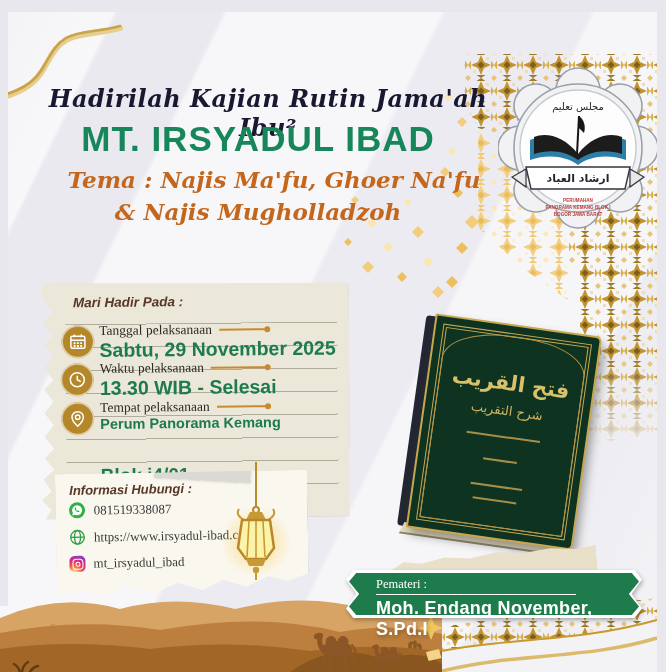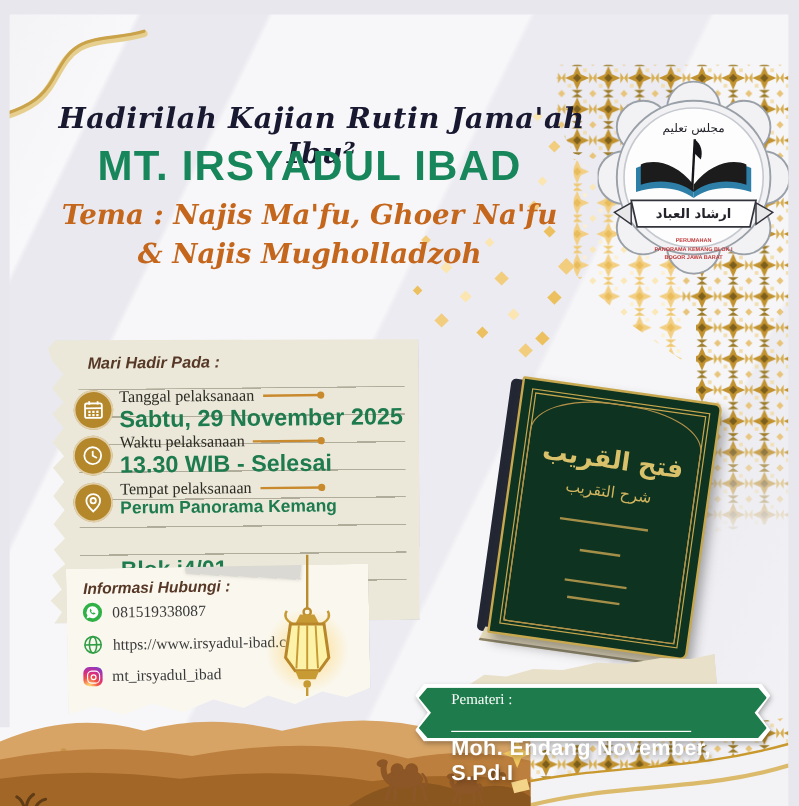--- a/index.html
+++ b/index.html
@@ -8,21 +8,21 @@
     background:linear-gradient(116deg,#f3f3f6 0%,#f8f8fa 12%,#e9e9ef 12.5%,#e9e9ef 23%,#f7f7f9 23.5%,#f7f7f9 45%,#ebebf1 45.5%,#ebebf1 60%,#f6f6f8 60.5%,#f6f6f8 78%,#ececf1 78.5%,#f4f4f7 100%);}
   .abs{position:absolute;}
   
   .script-title{left:48px;top:84px;width:440px;text-align:center;
     font-family:"DejaVu Serif",serif;font-style:italic;font-weight:bold;
     font-size:24px;color:#181830;letter-spacing:.5px;}
   .org-title{left:48px;top:119px;width:420px;text-align:center;
     font-weight:bold;font-size:35px;color:#17865A;letter-spacing:1px;}
   .tema{left:48px;width:420px;text-align:center;font-family:"DejaVu Serif",serif;
     font-style:italic;font-weight:bold;font-size:23px;color:#C4671D;}
-  .tema1{top:166px;} .tema2{top:198px;}
+  .tema1{top:166px;margin-left:16px;} .tema2{top:198px;}
   
   .badge{left:498px;top:66px;width:160px;height:168px;}
   
   .paper{left:38px;top:282px;width:312px;height:236px;background:#ebe8da;
     transform:rotate(-.6deg);box-shadow:3px 4px 8px rgba(110,110,125,.35);
     clip-path:polygon(1% 3%,3% 0,100% 1%,99.5% 100%,2% 100%,4% 96%,1% 92%,4% 88%,1.5% 83%,5% 79%,2% 74%,5% 70%,2% 65%,5% 60%,2% 55%,5% 50%,2% 45%,5% 41%,2% 36%,5% 31%,2% 26%,5% 22%,2% 17%,5% 12%,2% 7%);}
   .paper::before{content:"";position:absolute;left:28px;right:12px;top:41px;height:170px;
     background:repeating-linear-gradient(to bottom,rgba(118,113,92,.5) 0 1px,transparent 1px 23px);}
   .paper-head{left:36px;top:12px;font-size:13.5px;font-weight:bold;font-style:italic;color:#573826;}
   .gicon{width:33px;height:33px;border-radius:50%;background:#B4872A;display:flex;
@@ -66,21 +66,21 @@
   .torn-back{left:392px;top:552px;width:205px;height:30px;background:#e9e0c9;transform:rotate(-5deg);
     clip-path:polygon(0 30%,6% 8%,15% 18%,26% 4%,38% 14%,52% 2%,64% 12%,78% 4%,90% 14%,100% 6%,100% 100%,0 100%);
     box-shadow:0 1px 2px rgba(0,0,0,.2);}
   .ribbon{left:346px;top:570px;width:296px;height:48px;filter:drop-shadow(1px 2px 2px rgba(0,0,0,.3));}
   .rib-shape{position:absolute;inset:0;background:#fff;
     clip-path:polygon(2.5% 0,97.5% 0,100% 20%,96.5% 50%,100% 80%,97.5% 100%,2.5% 100%,0 80%,3.5% 50%,0 20%);}
   .rib-inner{position:absolute;inset:3px;background:#1E7C4C;
     clip-path:polygon(2.5% 0,97.5% 0,100% 20%,96.5% 50%,100% 80%,97.5% 100%,2.5% 100%,0 80%,3.5% 50%,0 20%);}
   .rib-content{position:absolute;left:30px;top:4px;color:#fff;}
   .rib-label{font-family:"Liberation Serif",serif;font-size:12.5px;display:inline-block;
-    border-bottom:1.5px solid #fff;width:200px;padding-bottom:18px;}
+    border-bottom:1.5px solid #fff;width:200px;padding-bottom:2px;}
   .rib-name{font-size:18px;font-weight:bold;margin-top:3px;letter-spacing:.3px;}
   
   .m-top{left:0;top:0;width:666px;height:12px;background:#e7e7ed;z-index:60;}
   .m-left{left:0;top:0;width:8px;height:606px;background:#e7e7ed;z-index:60;}
   .m-right{left:657px;top:0;width:9px;height:672px;background:#e7e7ed;z-index:60;}
   .z1{z-index:1;} .z2{z-index:2;} .z3{z-index:3;} .z4{z-index:4;} .z5{z-index:5;}
 </style>
 </head>
 <body>
 

